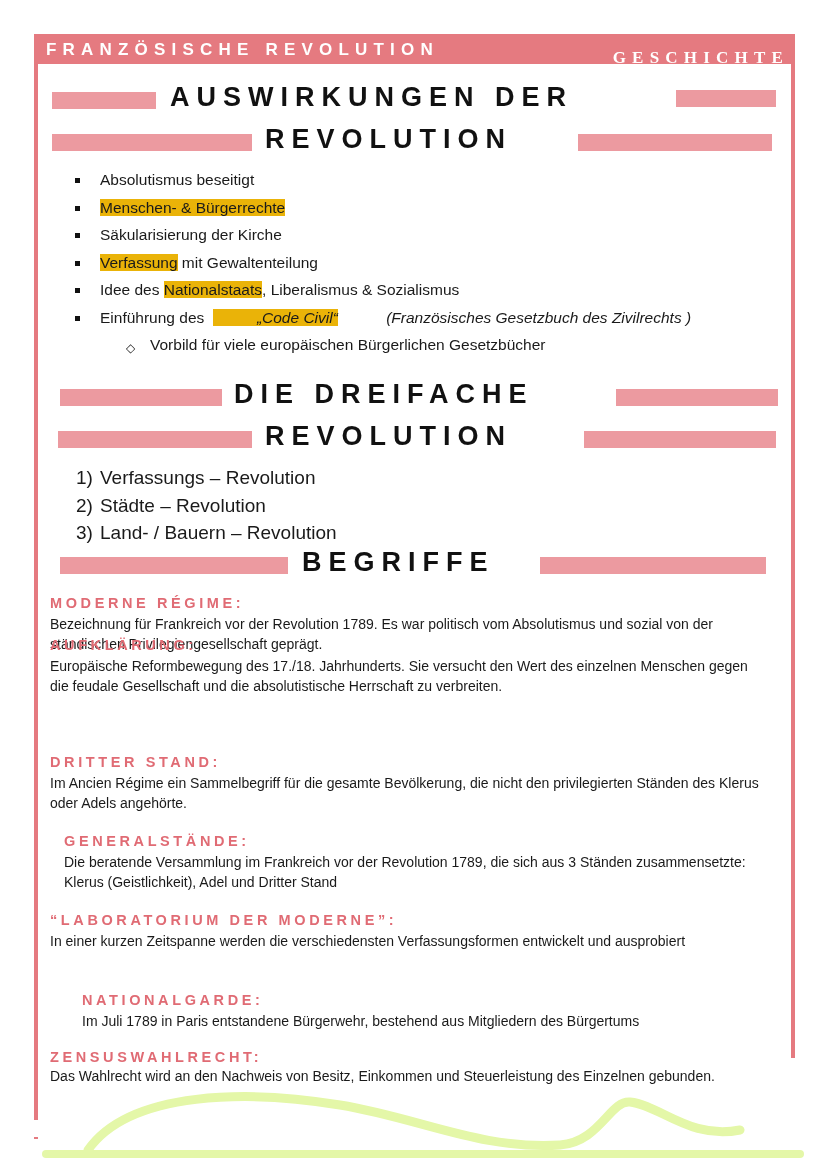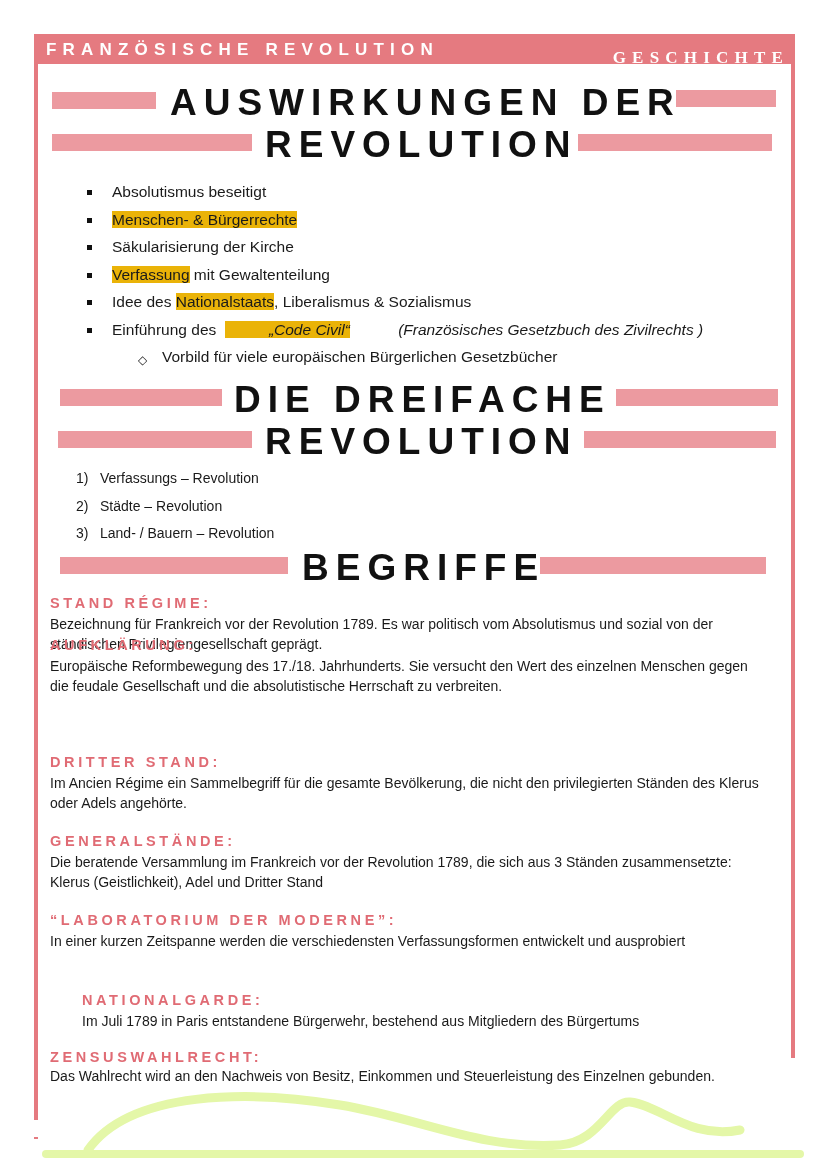--- a/index.html
+++ b/index.html
@@ -9,32 +9,32 @@
   .frame { position:absolute; left:34px; top:34px; width:761px; height:1024px;
            border-left:4px solid #e57a80; border-right:4px solid #e57a80; box-sizing:border-box; }
   .frame-left-ext { position:absolute; left:34px; top:1058px; width:4px; height:62px; background:#e57a80; }
   .frame-left-tick { position:absolute; left:34px; top:1137px; width:4px; height:2px; background:#e57a80; }
 
   .header { position:absolute; left:34px; top:34px; width:761px; height:30px; background:#e57a80;
             color:#ffffff; font-weight:bold; font-size:17px; letter-spacing:6.2px; }
   .header .left { position:absolute; left:12px; top:6px; }
   .header .right { position:absolute; right:6px; top:14px;font-family:Liberation Serif, serif; }
 
-  .h-title { position:absolute; font-weight:bold; font-size:37px; letter-spacing:7px; color:#111; white-space:nowrap; }
+  .h-title { position:absolute; font-weight:bold; font-size:27px; letter-spacing:7px; color:#111; white-space:nowrap; }
   .bar { position:absolute; height:17px; background:#ec9aa0; }
 
-  ul.bullets { position:absolute; left:70px; top:168px; margin:12px; padding:0; list-style:none; font-size:15.5px; }
+  ul.bullets { position:absolute; left:70px; top:168px; margin:0; padding:0; list-style:none; font-size:15.5px; }
   ul.bullets li { position:relative; height:27.5px; line-height:24px; padding-left:30px; }
   ul.bullets li .sq { position:absolute; left:5px; top:10px; width:5px; height:5px; background:#111; }
   ul.bullets li.sub { padding-left:80px; }
   ul.bullets li.sub .dia { position:absolute; left:56px; top:3px; font-size:12px; }
   .hl { background:#eab308; }
   .it { font-style:italic;padding-left:44px; }
 
-  ol.steps { position:absolute; left:76px; top:466px; margin:0; padding:0; list-style:none; font-size:14px; }
+  ol.steps { position:absolute; left:76px; top:466px; margin:0; padding:0; list-style:none; font-size:19px; }
   ol.steps li { height:27.5px; line-height:24px; }
   ol.steps li .num { display:inline-block; width:24px; }
 
   .term { position:absolute; left:50px; width:720px; }
   .term .t { color:#e06b74; font-weight:bold; font-size:14.5px; letter-spacing:3.6px; line-height:18px; }
   .term .d { font-size:14px; line-height:20px; margin-top:2px; color:#1a1a1a; }
 
   svg.deco { position:absolute; left:0; top:0; }
 </style>
 </head>
@@ -77,32 +77,32 @@
   <li><span class="num">1)</span><span>Verfassungs – Revolution</span></li>
   <li><span class="num">2)</span><span>Städte – Revolution</span></li>
   <li><span class="num">3)</span><span>Land- / Bauern – Revolution</span></li>
 </ol>
 
 <div class="bar" style="left:60px;top:557px;width:228px;"></div>
 <div class="h-title" style="left:302px;top:547px;">BEGRIFFE</div>
 <div class="bar" style="left:540px;top:557px;width:226px;"></div>
 
 <div class="term" style="top:594px;">
-  <div class="t">STAND RÉGIME:</div>
+  <div class="t">MODERNE RÉGIME:</div>
   <div class="d">Bezeichnung für Frankreich vor der Revolution 1789. Es war politisch vom Absolutismus und sozial von der ständischen Privilegiengesellschaft geprägt.</div>
 </div>
 <div class="term" style="top:636px;">
   <div class="t">AUFKLÄRUNG:</div>
   <div class="d">Europäische Reformbewegung des 17./18. Jahrhunderts. Sie versucht den Wert des einzelnen Menschen gegen die feudale Gesellschaft und die absolutistische Herrschaft zu verbreiten.</div>
 </div>
 <div class="term" style="top:753px;">
   <div class="t">DRITTER STAND:</div>
   <div class="d">Im Ancien Régime ein Sammelbegriff für die gesamte Bevölkerung, die nicht den privilegierten Ständen des Klerus oder Adels angehörte.</div>
 </div>
-<div class="term" style="top:832px;">
+<div class="term" style="top:832px;margin-left:14px;">
   <div class="t">GENERALSTÄNDE:</div>
   <div class="d">Die beratende Versammlung im Frankreich vor der Revolution 1789, die sich aus 3 Ständen zusammensetzte: Klerus (Geistlichkeit), Adel und Dritter Stand</div>
 </div>
 <div class="term" style="top:911px;">
   <div class="t">“LABORATORIUM DER MODERNE”:</div>
   <div class="d">In einer kurzen Zeitspanne werden die verschiedensten Verfassungsformen entwickelt und ausprobiert</div>
 </div>
 <div class="term" style="top:991px;margin-left:32px;">
   <div class="t">NATIONALGARDE:</div>
   <div class="d">Im Juli 1789 in Paris entstandene Bürgerwehr, bestehend aus Mitgliedern des Bürgertums</div>

